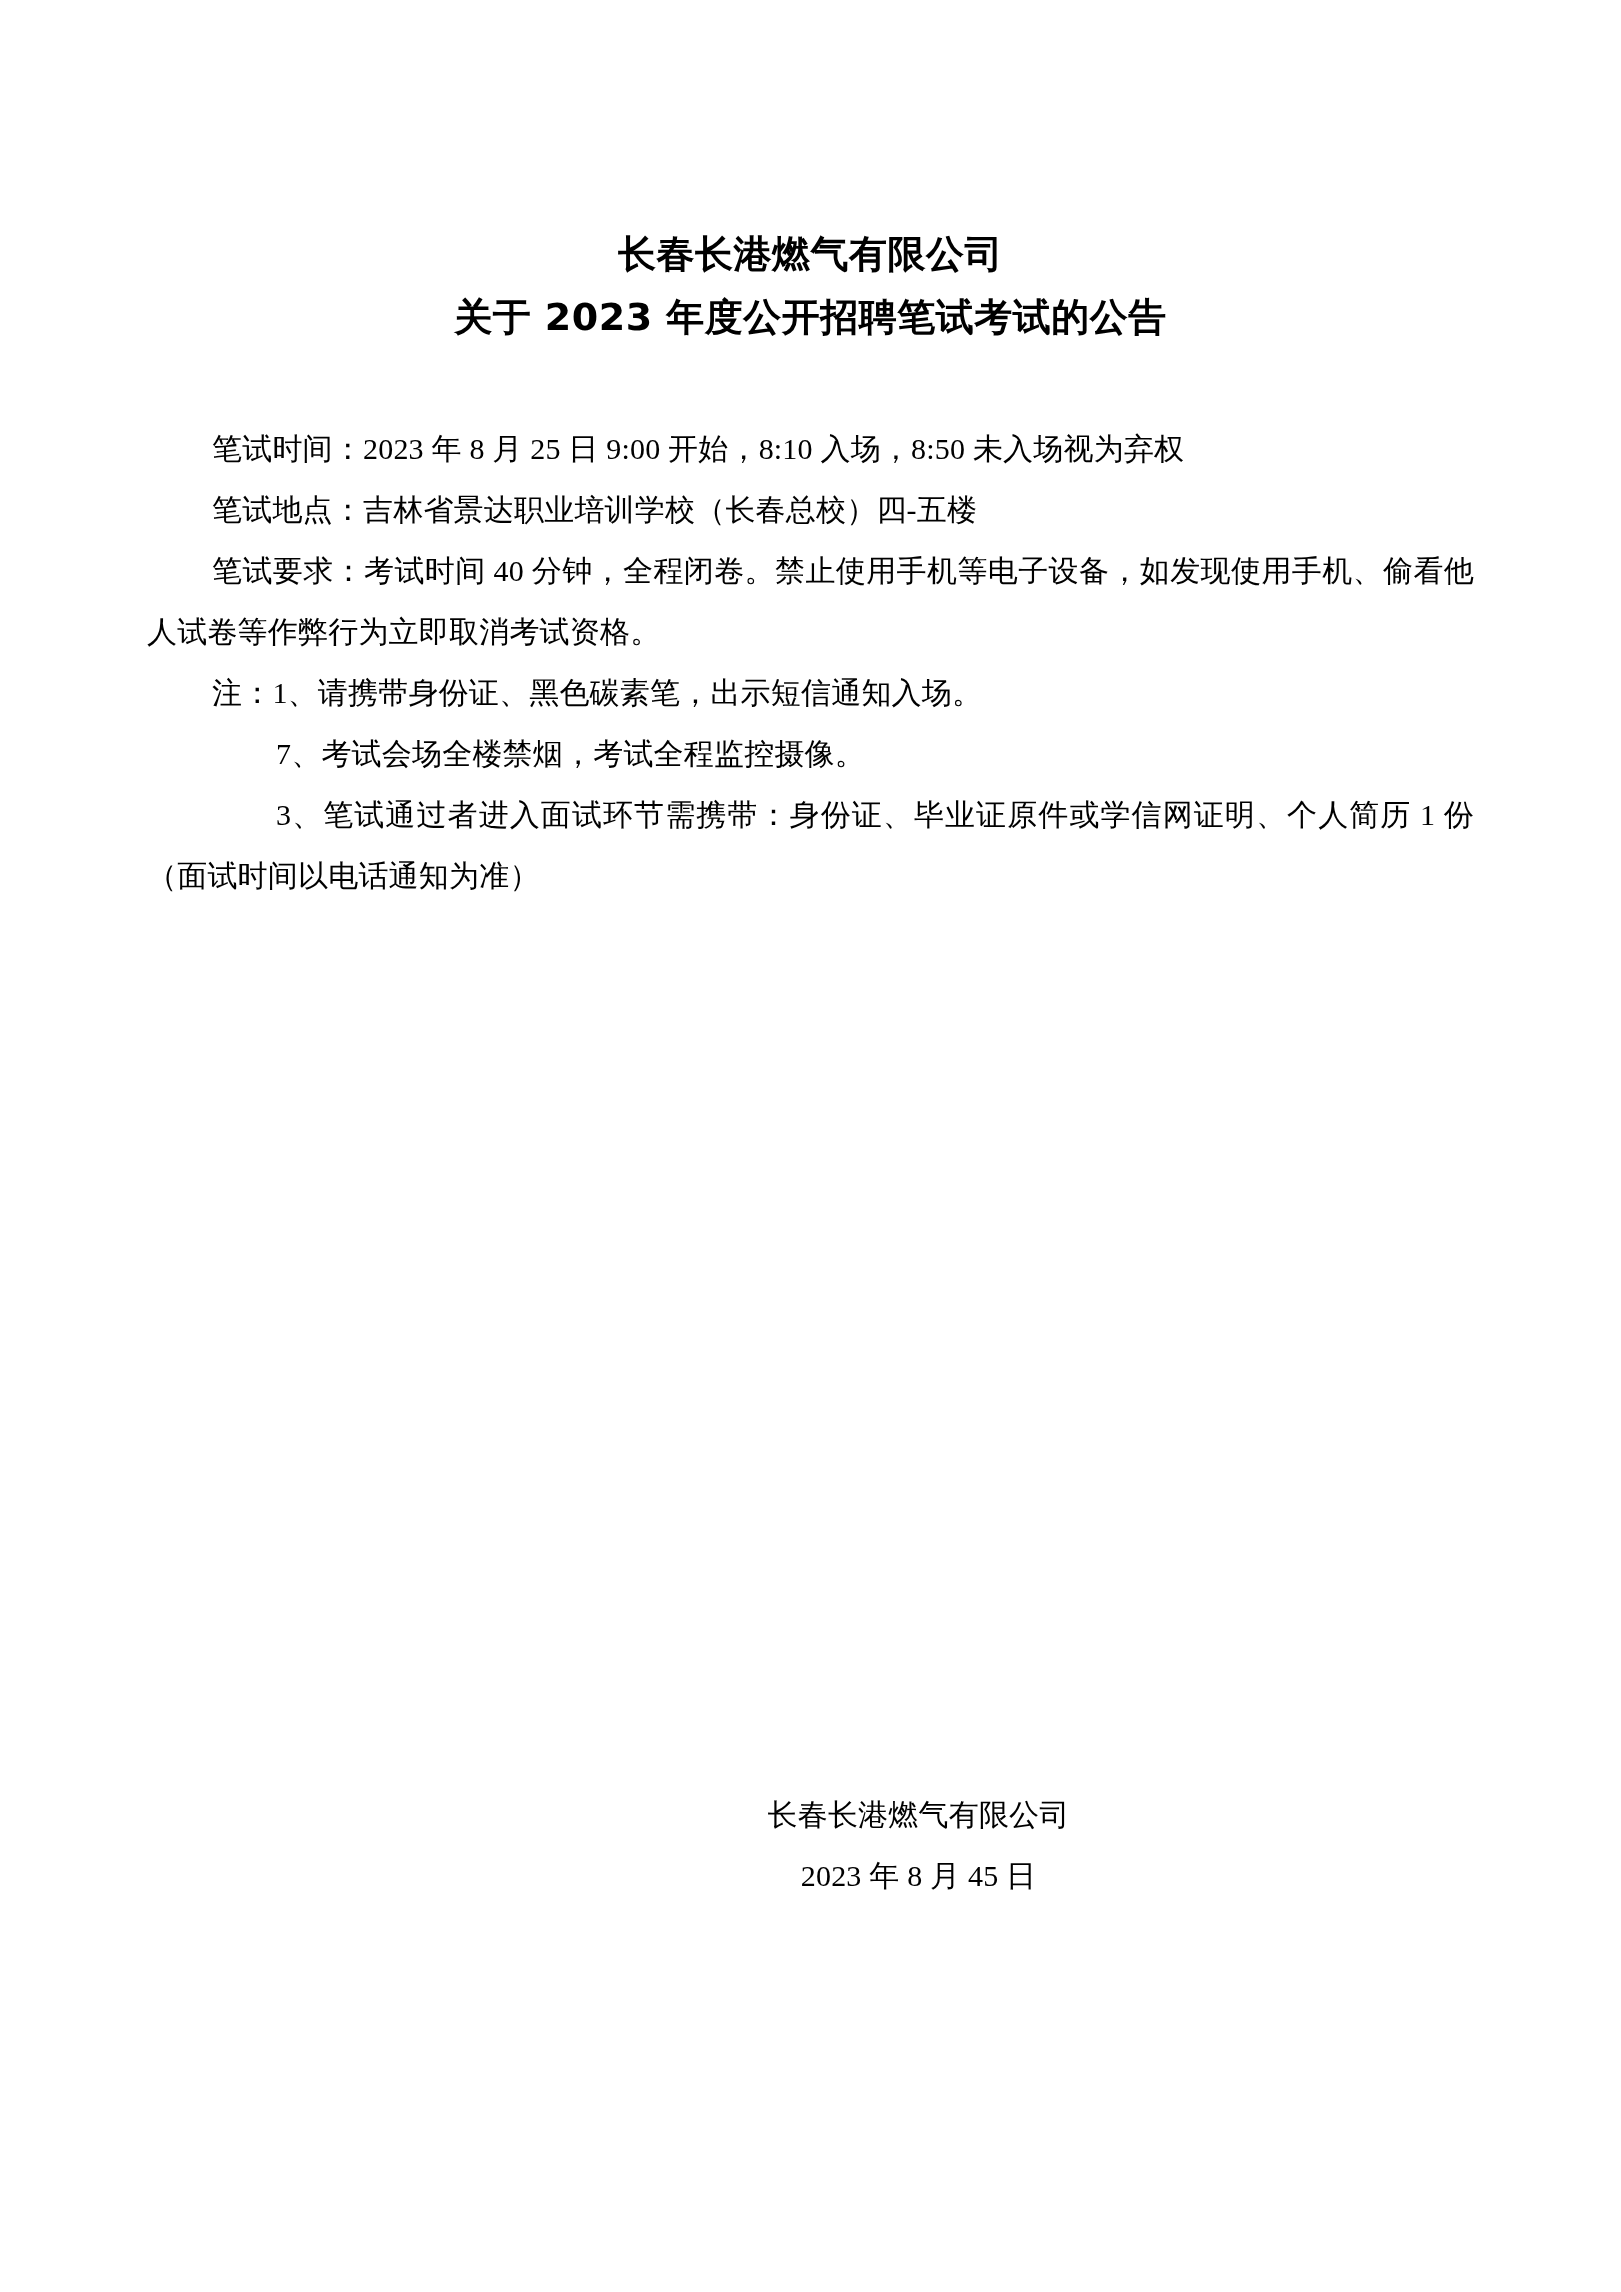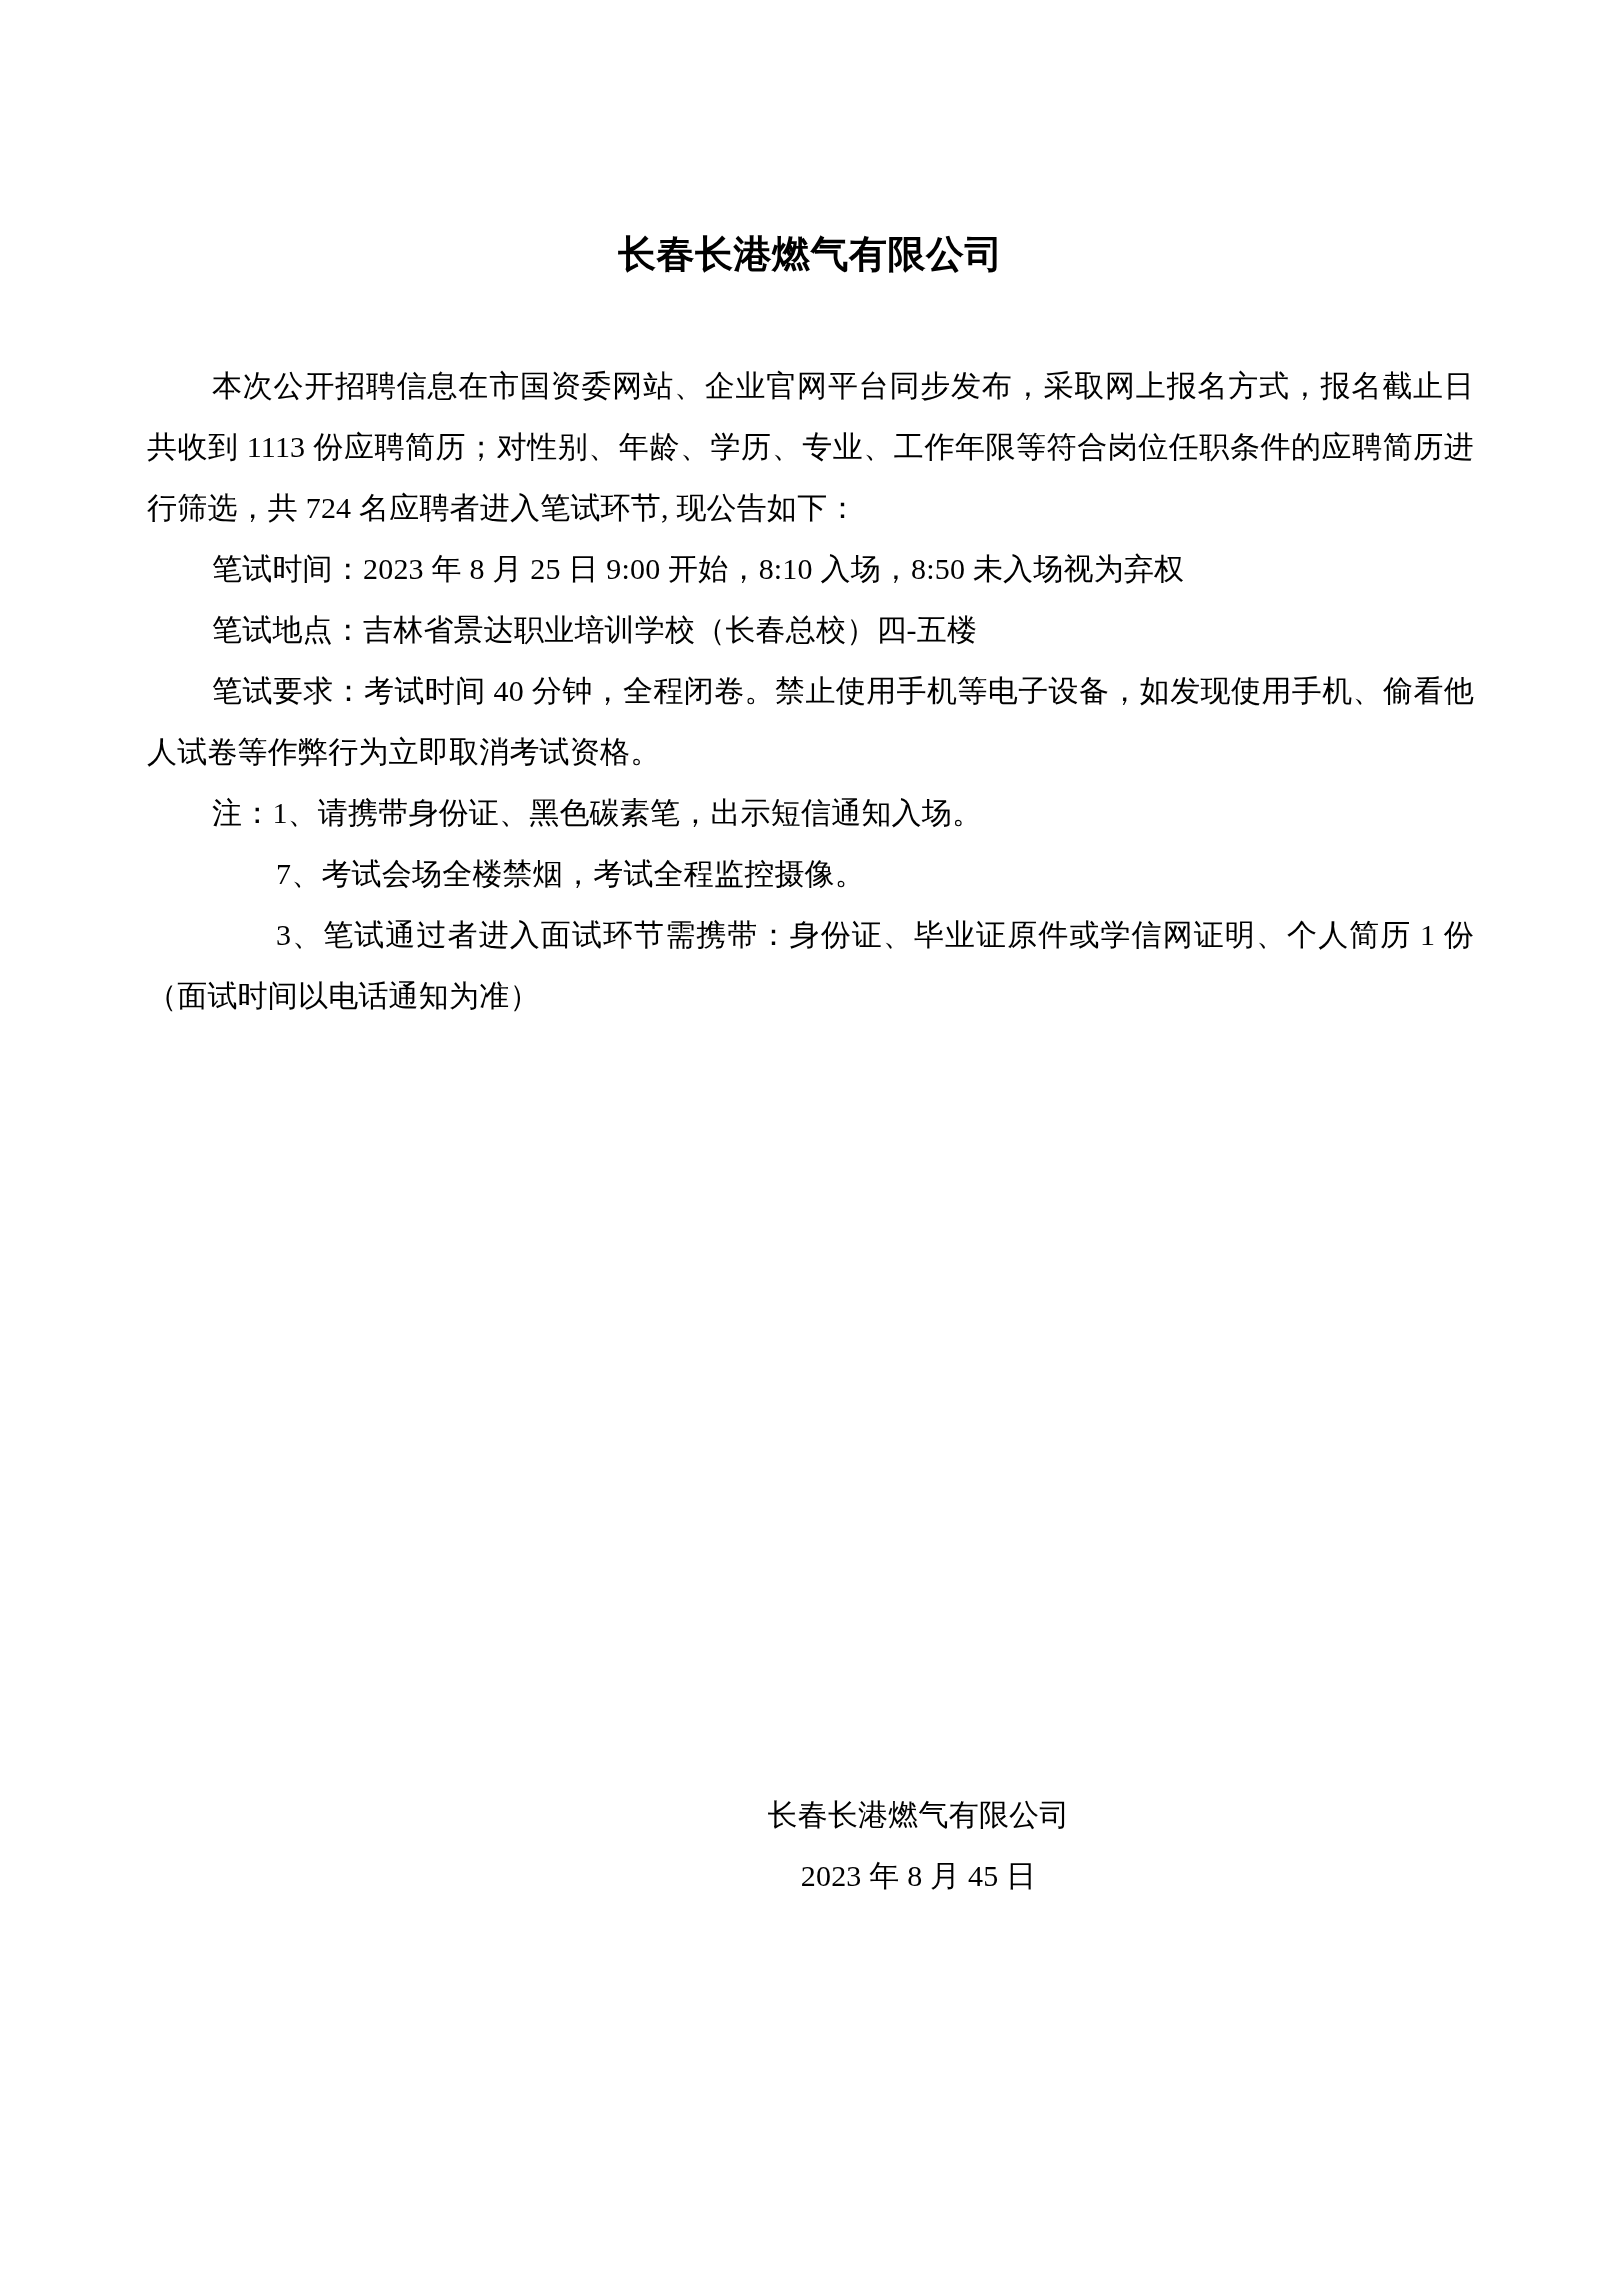--- a/index.html
+++ b/index.html
@@ -64,24 +64,24 @@
     padding-left: 216px;
   }
 </style>
 </head>
 <body>
 
 <div class="page">
 
   <div class="title-block">
     <div class="title-line">长春长港燃气有限公司</div>
+    <div class="title-line">关于 2023 年度公开招聘笔试考试的公告</div>
   </div>
 
   <div class="body-block">
-    <p class="para indent2">本次公开招聘信息在市国资委网站、企业官网平台同步发布，采取网上报名方式，报名截止日共收到 1113 份应聘简历；对性别、年龄、学历、专业、工作年限等符合岗位任职条件的应聘简历进行筛选，共 724 名应聘者进入笔试环节, 现公告如下：</p>
     <p class="para indent2">笔试时间：2023 年 8 月 25 日 9:00 开始，8:10 入场，8:50 未入场视为弃权</p>
     <p class="para indent2">笔试地点：吉林省景达职业培训学校（长春总校）四-五楼</p>
     <p class="para indent2">笔试要求：考试时间 40 分钟，全程闭卷。禁止使用手机等电子设备，如发现使用手机、偷看他人试卷等作弊行为立即取消考试资格。</p>
     <p class="para indent2">注：1、请携带身份证、黑色碳素笔，出示短信通知入场。</p>
     <p class="para note-sub">7、考试会场全楼禁烟，考试全程监控摄像。</p>
     <p class="para note-sub">3、笔试通过者进入面试环节需携带：身份证、毕业证原件或学信网证明、个人简历 1 份（面试时间以电话通知为准）</p>
   </div>
 
   <div class="sign-block">
     <div class="sign-line">长春长港燃气有限公司</div>

